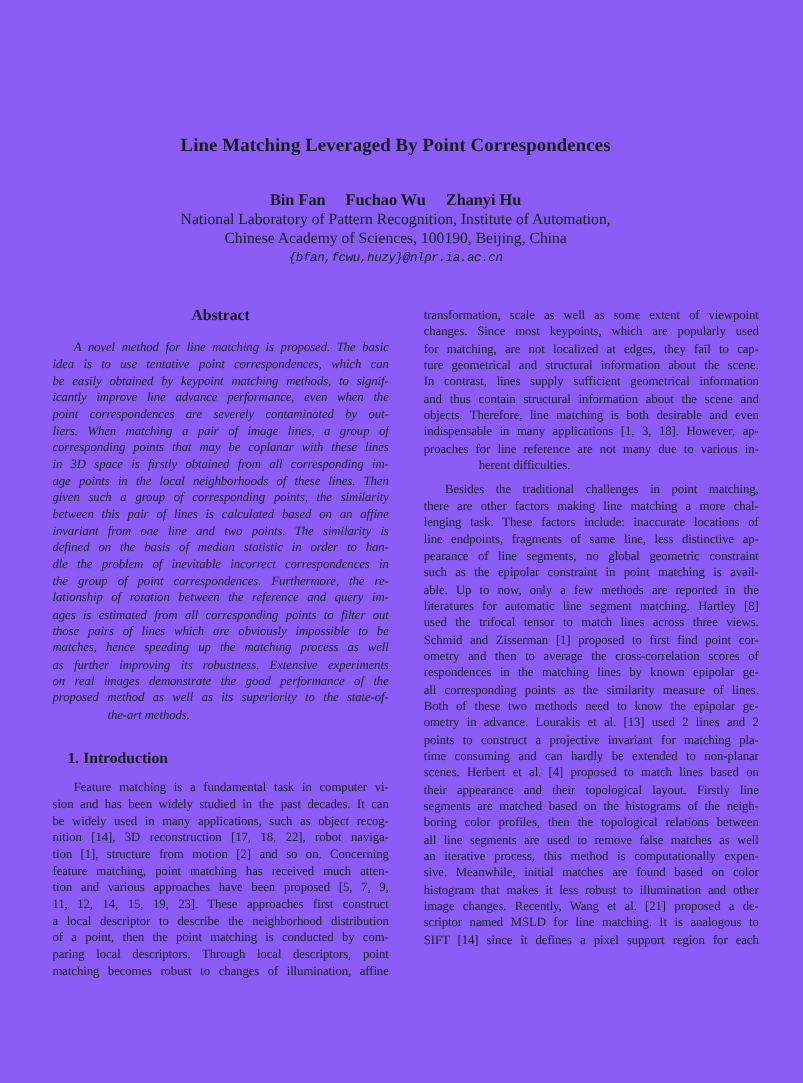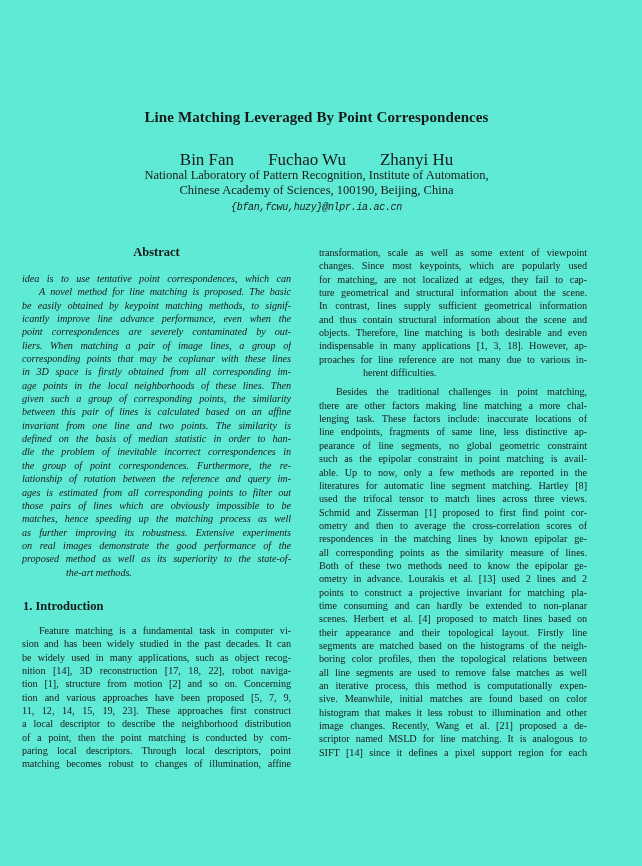--- a/index.html
+++ b/index.html
@@ -4,63 +4,63 @@
 <style>
   html, body { margin: 0; padding: 0; }
   body {
     width: 642px; height: 866px;
     background: #ffffff;
     position: relative;
     overflow: hidden;
     font-family: "Liberation Serif", serif;
     color: #1a1a1a;
   }
-  .page { position: absolute; inset: 0; background: #5eead4; }
+  .page { position: absolute; inset: 0; background: #8b5cf6; }
 
   
   .header {
     position: absolute;
     top: 108px; left: 34px; width: 565px;
     text-align: center;
   }
   .title {
     font-size: 15px; font-weight: bold;
     margin: 0; line-height: 18px;
     letter-spacing: 0.1px;
   }
   .authors {
     margin-top: 26px;
-    font-size: 17px; line-height: 15.5px;
-    display: flex; justify-content: center; gap: 34px;
+    font-size: 13px; line-height: 15.5px;
+    display: flex; justify-content: center; gap: 16px; font-weight: bold;
   }
   .affil { font-size: 12.5px; line-height: 15.5px; }
   .email {
     font-family: "Liberation Mono", monospace;
     font-size: 10px; line-height: 13px;
     margin-top: 2px; letter-spacing: -0.3px; font-style: italic;
   }
 
   
   .columns {
     position: absolute;
-    top: 244px; left: 22px; width: 565px;
+    top: 244px; left: 42px; width: 565px;
     display: flex; gap: 28px;
   }
   .col { width: 274px; }
   .col-right { width: 273px; padding-top: 2px; }
 
   .abstract-heading {
     font-size: 12.5px; font-weight: bold;
     text-align: center;
     margin: 1px 0 12px 0; line-height: 15px;
   }
   .section-heading {
     font-size: 12.5px; font-weight: bold;
     text-align: left;
-    margin: 20px 0 10px 1px; line-height: 15px;
+    margin: 20px 0 10px 12px; line-height: 15px;
   }
 
   .para + .para { margin-top: 6px; }
 
   .line {
     font-size: 10.2px;
     line-height: 13.35px;
     height: 13.35px;
     overflow: hidden;
     letter-spacing: -0.06px;
@@ -87,22 +87,22 @@
     <div class="affil">Chinese Academy of Sciences, 100190, Beijing, China</div>
     <div class="email">{bfan,fcwu,huzy}@nlpr.ia.ac.cn</div>
   </header>
 
   <div class="columns">
 
     <section class="col">
       <h2 class="abstract-heading">Abstract</h2>
       <div class="abstract">
           <div class="para">
+            <div class="line indent">A novel method for line matching is proposed. The basic</div>
             <div class="line">idea is to use tentative point correspondences, which can</div>
-            <div class="line indent">A novel method for line matching is proposed. The basic</div>
             <div class="line">be easily obtained by keypoint matching methods, to signif-</div>
             <div class="line">icantly improve line advance performance, even when the</div>
             <div class="line">point correspondences are severely contaminated by out-</div>
             <div class="line">liers.  When matching a pair of image lines, a group of</div>
             <div class="line">corresponding points that may be coplanar with these lines</div>
             <div class="line">in 3D space is firstly obtained from all corresponding im-</div>
             <div class="line">age points in the local neighborhoods of these lines. Then</div>
             <div class="line">given such a group of corresponding points, the similarity</div>
             <div class="line">between this pair of lines is calculated based on an affine</div>
             <div class="line">invariant from one line and two points.  The similarity is</div>
@@ -120,20 +120,21 @@
           </div>
         </div>
       <h2 class="section-heading">1. Introduction</h2>
       <div class="bodytext">
           <div class="para">
             <div class="line indent">Feature matching is a fundamental task in computer vi-</div>
             <div class="line">sion and has been widely studied in the past decades. It can</div>
             <div class="line">be widely used in many applications, such as object recog-</div>
             <div class="line">nition [14], 3D reconstruction [17, 18, 22], robot naviga-</div>
             <div class="line">tion [1], structure from motion [2] and so on.  Concerning</div>
+            <div class="line">feature matching, point matching has received much atten-</div>
             <div class="line">tion and various approaches have been proposed [5, 7, 9,</div>
             <div class="line">11, 12, 14, 15, 19, 23].  These approaches first construct</div>
             <div class="line">a local descriptor to describe the neighborhood distribution</div>
             <div class="line">of a point, then the point matching is conducted by com-</div>
             <div class="line">paring local descriptors.  Through local descriptors, point</div>
             <div class="line">matching becomes robust to changes of illumination, affine</div>
           </div>
         </div>
     </section>
 

